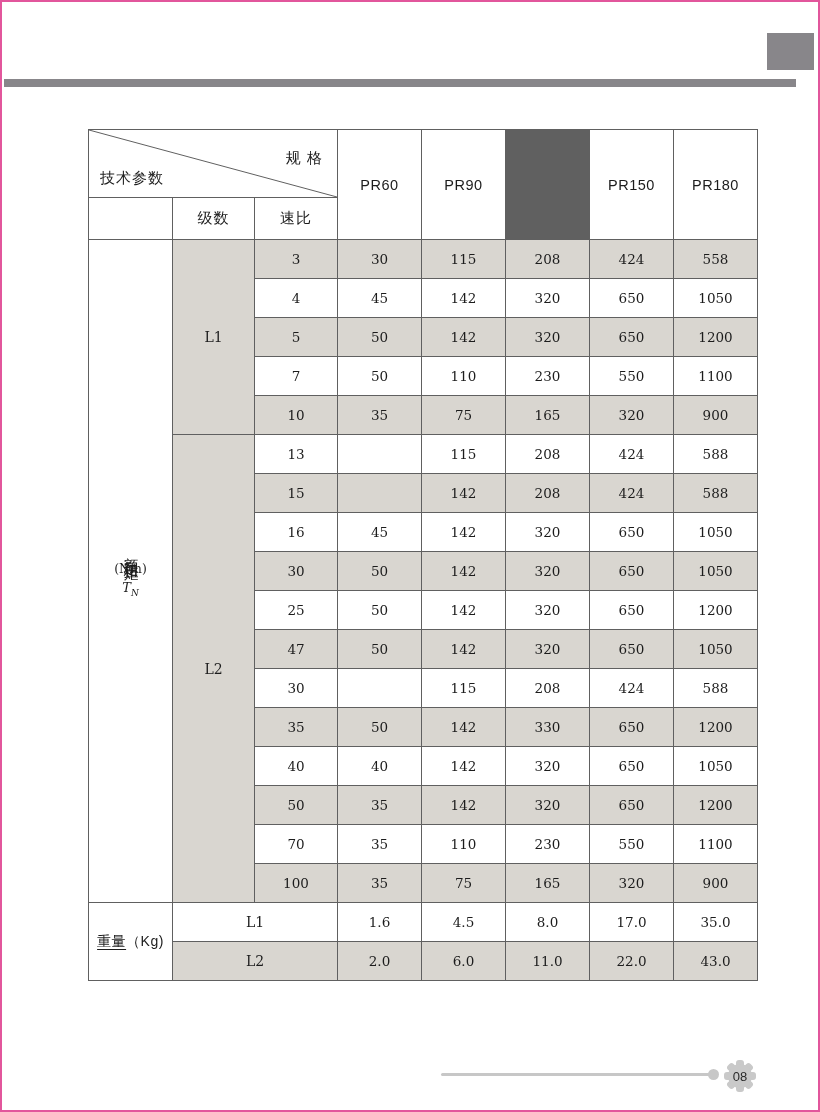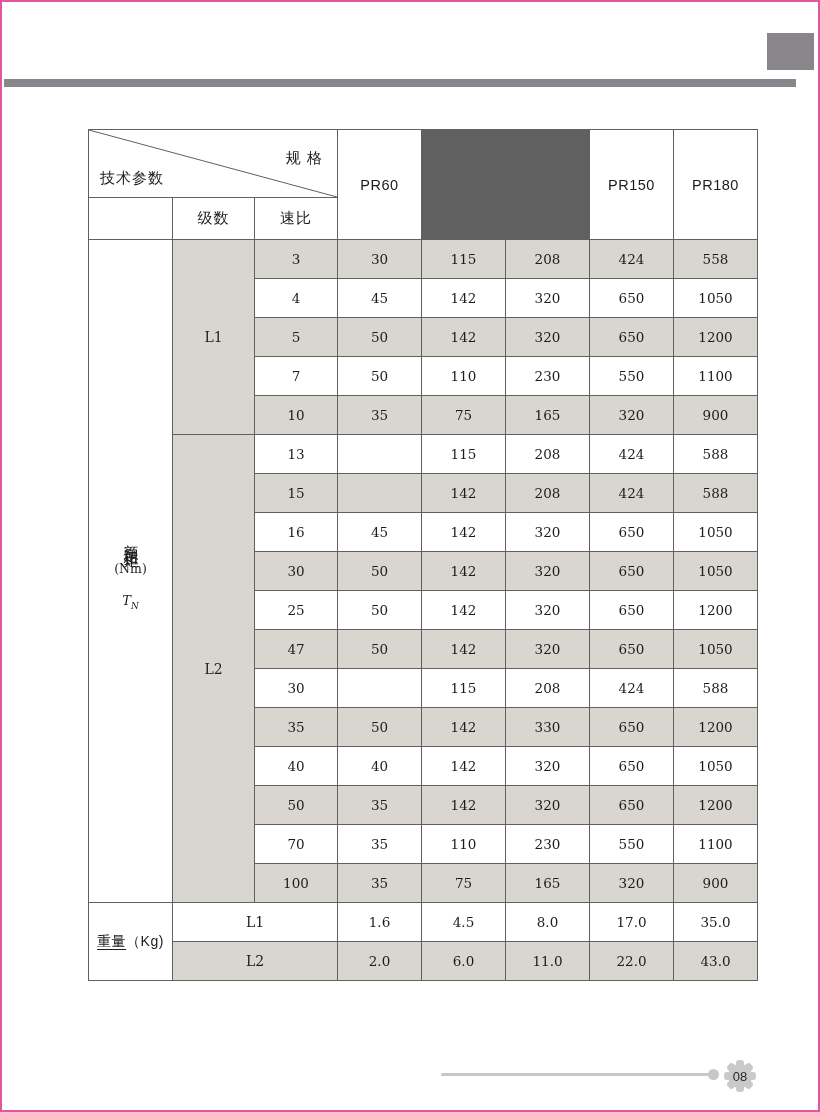--- a/index.html
+++ b/index.html
@@ -41,21 +41,21 @@
   .corner{grid-column:1/4;grid-row:1;position:relative;}
   .corner svg{position:absolute;inset:0;width:100%;height:100%;}
   .corner .tr{position:absolute;top:19px;right:14px;}
   .corner .bl{position:absolute;bottom:9px;left:11px;}
 
   .sub-empty{grid-column:1;grid-row:2;}
   .sub-stage{grid-column:2;grid-row:2;}
   .sub-ratio{grid-column:3;grid-row:2;}
 
   
-  .torque{grid-column:1;grid-row:3/20;flex-direction:column;gap:17px;}
+  .torque{grid-column:1;grid-row:3/20;flex-direction:column;gap:4px;}
   .torque .vert{
     writing-mode:vertical-rl;text-orientation:upright;
     font-size:15px;letter-spacing:3px;
   }
   .torque .unit{font-family:"DejaVu Serif", serif;font-size:12.5px;}
   .torque .sym{font-family:"DejaVu Serif", serif;font-style:italic;font-size:13px;}
   .torque .sym sub{font-size:9px;font-style:italic;}
 
   
   .wlabel{grid-column:1;grid-row:20/22;}
@@ -96,20 +96,21 @@
       <span class="vert">额定扭矩</span>
       <span class="unit">(Nm)</span>
       <span class="sym"><span>T</span><sub>N</sub></span>
     </div>
 
     <div class="cell wlabel">
       <span><span class="u">重量</span><span>（Kg)</span></span>
     </div>
 
   <div class="cell pr-head" style="grid-area: 1 / 4 / 3;">PR60</div>
+      <div class="cell pr-head" style="grid-area: 1 / 5 / 3;">PR90</div>
       <div class="cell pr-head" style="grid-area: 1 / 7 / 3;">PR150</div>
       <div class="cell pr-head" style="grid-area: 1 / 8 / 3;">PR180</div>
       <div class="cell stage-cell shade" style="grid-area: 3 / 2 / 8;">L1</div>
       <div class="cell num shade" style="grid-area: 3 / 3;">3</div>
       <div class="cell num shade" style="grid-area: 3 / 4;">30</div>
       <div class="cell num shade" style="grid-area: 3 / 5;">115</div>
       <div class="cell num shade" style="grid-area: 3 / 6;">208</div>
       <div class="cell num shade" style="grid-area: 3 / 7;">424</div>
       <div class="cell num shade" style="grid-area: 3 / 8;">558</div>
       <div class="cell num" style="grid-area: 4 / 3;">4</div>

